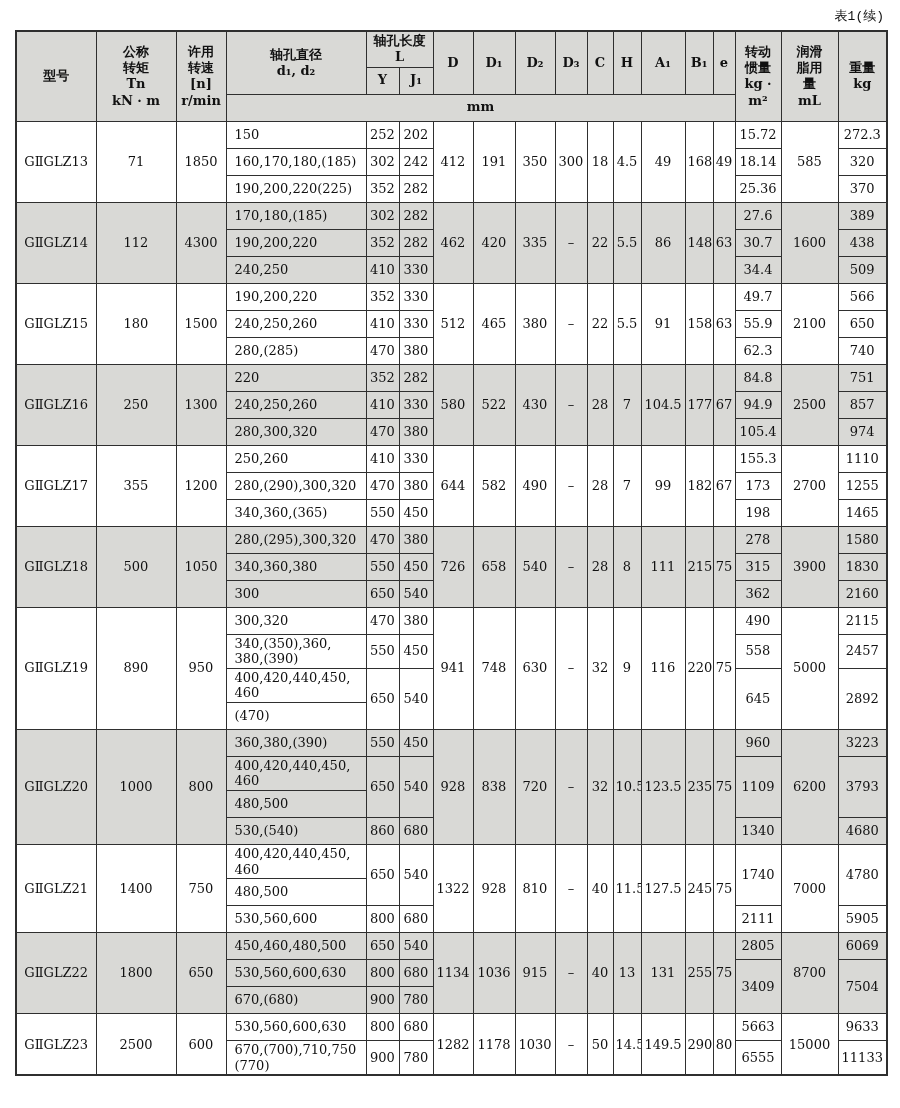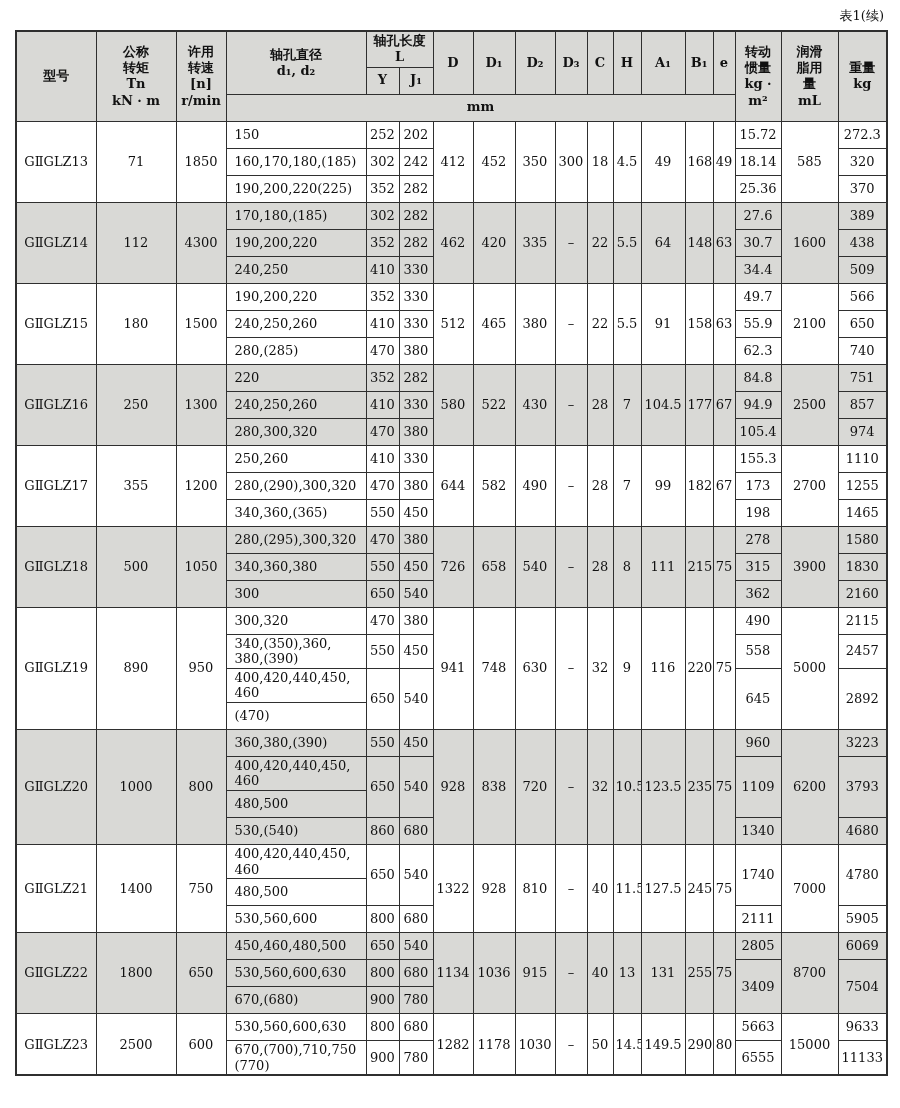--- a/index.html
+++ b/index.html
@@ -10,20 +10,21 @@
   html,body{margin:0;padding:0;background:#ffffff;}
   body{
     width:900px;height:1108px;overflow:hidden;
     font-family:"DejaVu Serif","Liberation Serif",serif;
     color:var(--text);
   }
   .caption{
     text-align:right;
     font-size:13px;
     padding:7px 16px 5px 0;
+    font-family:Liberation Mono, monospace;
   }
   table.spec{
     border-collapse:collapse;
     table-layout:fixed;
     margin-left:15px;
     width:869px;
     border:2px solid var(--border);
   }
   .spec th,.spec td{
     border:1px solid var(--border);
@@ -122,21 +123,21 @@
   </thead>
   <tbody>
       <tr>
         <td rowspan="3">GⅡGLZ13</td>
         <td rowspan="3">71</td>
         <td rowspan="3">1850</td>
         <td class="diameter">150</td>
         <td>252</td>
         <td>202</td>
         <td rowspan="3">412</td>
-        <td rowspan="3">452</td>
+        <td rowspan="3">191</td>
         <td rowspan="3">350</td>
         <td rowspan="3">300</td>
         <td rowspan="3">18</td>
         <td rowspan="3">4.5</td>
         <td rowspan="3">49</td>
         <td rowspan="3">168</td>
         <td rowspan="3">49</td>
         <td>15.72</td>
         <td rowspan="3">585</td>
         <td>272.3</td>
@@ -161,21 +162,21 @@
         <td rowspan="3" class="shade">4300</td>
         <td class="diameter shade">170,180,(185)</td>
         <td class="shade">302</td>
         <td class="shade">282</td>
         <td rowspan="3" class="shade">462</td>
         <td rowspan="3" class="shade">420</td>
         <td rowspan="3" class="shade">335</td>
         <td rowspan="3" class="shade">–</td>
         <td rowspan="3" class="shade">22</td>
         <td rowspan="3" class="shade">5.5</td>
-        <td rowspan="3" class="shade">64</td>
+        <td rowspan="3" class="shade">86</td>
         <td rowspan="3" class="shade">148</td>
         <td rowspan="3" class="shade">63</td>
         <td class="shade">27.6</td>
         <td rowspan="3" class="shade">1600</td>
         <td class="shade">389</td>
       </tr>
       <tr>
         <td class="diameter shade">190,200,220</td>
         <td class="shade">352</td>
         <td class="shade">282</td>

